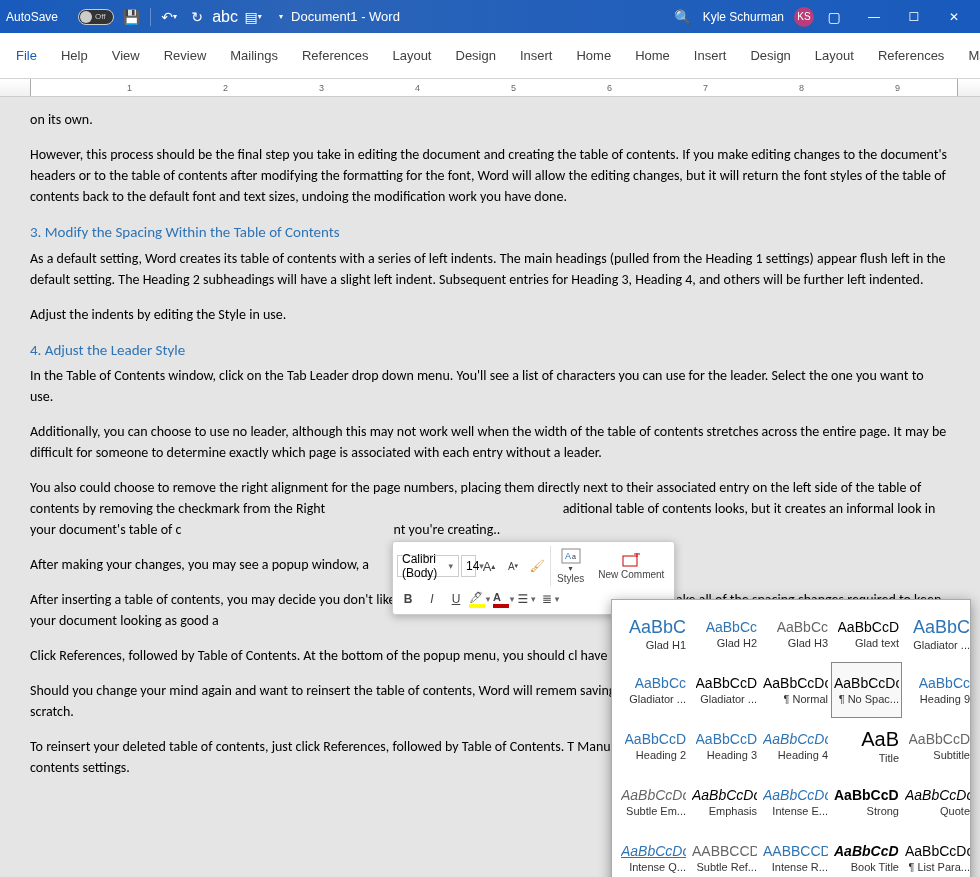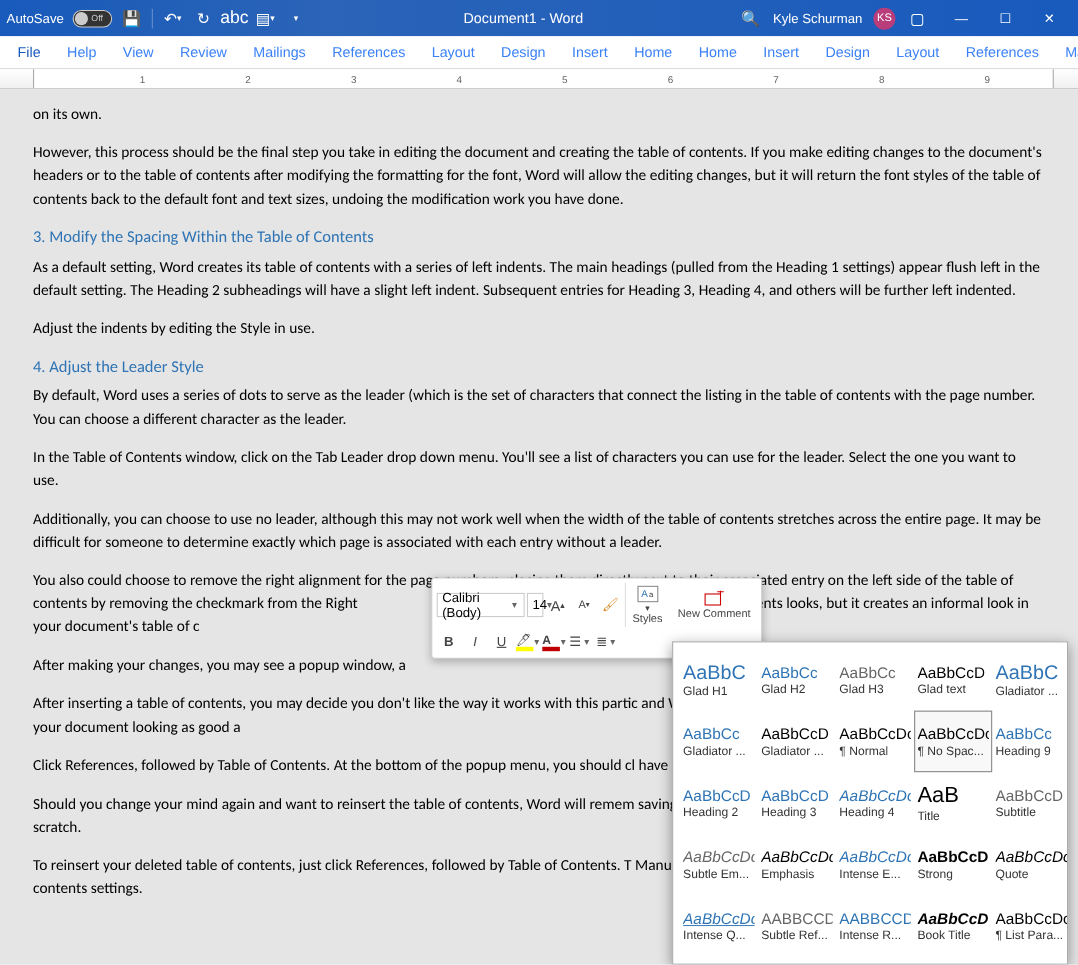--- a/index.html
+++ b/index.html
@@ -1,60 +1,60 @@
 <!DOCTYPE html>
 <html><head>
 <meta charset="utf-8">
 <style>
   * { box-sizing: border-box; margin: 0; padding: 0; }
   body { font-family: 'Segoe UI', Tahoma, sans-serif; width: 980px; height: 877px; overflow: hidden; background: #fff; position: relative; }
   
   .titlebar { height: 33px; background: linear-gradient(90deg, #185abd 0%, #1e5db8 10%, #2b64b8 30%, #185abd 100%); color: #fff; display: flex; align-items: center; font-size: 12px; padding: 0 6px; }
   .titlebar .left { display: flex; align-items: center; gap: 8px; }
-  .autosave { display: flex; align-items: center; gap: 8px; }
+  .autosave { display: flex; align-items: center; gap: 20px; }
   .toggle-off { width: 36px; height: 16px; border: 1px solid #ccc; border-radius: 8px; background: #333; display: inline-flex; align-items: center; padding: 1px; position: relative; font-size: 8px; color: #ccc; padding-left: 16px; }
   .toggle-off::before { content: ''; width: 12px; height: 12px; background: #ccc; border-radius: 50%; position: absolute; left: 1px; }
   .tb-icon { width: 20px; height: 20px; display: flex; align-items: center; justify-content: center; font-size: 14px; cursor: pointer; }
   .tb-sep { width: 1px; height: 18px; background: rgba(255,255,255,0.3); }
-  .titlebar .center { flex: 1; text-align: center; font-size: 13px; }
+  .titlebar .center { flex: 1; text-align: left; font-size: 13px; }
   .titlebar .right { display: flex; align-items: center; gap: 10px; }
   .user-badge { width: 20px; height: 20px; background: #b83d7a; border-radius: 50%; display: inline-flex; align-items: center; justify-content: center; font-size: 10px; }
   .win-controls { display: flex; }
   .win-btn { width: 40px; height: 30px; display: flex; align-items: center; justify-content: center; font-size: 12px; cursor: pointer; }
   
-  .ribbon-tabs { height: 30px; background: #fff; border-bottom: 1px solid #d4d4d4; display: flex; align-items: center; padding: 0 4px; font-size: 13px; }
+  .ribbon-tabs { height: 46px; background: #fff; border-bottom: 1px solid #d4d4d4; display: flex; align-items: center; padding: 0 4px; font-size: 13px; }
   .file-tab { padding: 5px 12px; background: #fff; color: #185abd; cursor: pointer; }
-  .rib-tab { padding: 5px 12px; color: #3b82f6; cursor: pointer; }
+  .rib-tab { padding: 5px 12px; color: #404040; cursor: pointer; }
   
   .ruler { height: 18px; background: linear-gradient(#fff, #f0f0f0); border-bottom: 1px solid #ccc; position: relative; font-size: 9px; color: #666; }
   .ruler-inner { position: absolute; left: 30px; right: 22px; top: 0; height: 100%; background: #fff; border-left: 1px solid #aaa; border-right: 1px solid #aaa; }
   .ruler-tick { position: absolute; top: 4px; font-size: 9px; }
   
   .document-area { position: relative; height: 796px; overflow: hidden; background: #e5e5e5; }
   .doc-content { padding: 12px 30px; font-size: 14px; line-height: 1.5; color: #000; font-family: Calibri, sans-serif; }
   .doc-content p { margin-bottom: 14px; }
   .doc-content .heading { color: #2e74b5; font-size: 15px; margin-bottom: 4px; }
   .selected-heading { background: #adadad; display: inline; }
   
   .mini-toolbar { position: absolute; left: 392px; top: 444px; background: #fff; border: 1px solid #ccc; box-shadow: 0 2px 8px rgba(0,0,0,0.25); border-radius: 3px; padding: 4px; display: flex; flex-direction: column; gap: 2px; font-size: 12px; }
   .mt-row { display: flex; align-items: center; gap: 2px; }
   .mt-combo { border: 1px solid #ccc; height: 22px; padding: 0 4px; font-size: 12px; display: flex; align-items: center; background: #fff; }
-  .mt-font { width: 80px; }
+  .mt-font { width: 62px; }
   .mt-size { width: 15px; }
   .mt-dd { width: 10px; text-align: center; color: #666; font-size: 9px; }
   .mt-btn { width: 22px; height: 22px; display: flex; align-items: center; justify-content: center; cursor: pointer; color: #444; }
   .mt-styles { padding: 2px 6px; font-size: 10px; display: flex; flex-direction: column; align-items: center; color: #444; cursor: pointer; border-left: 1px solid #e0e0e0; }
   .mt-styles svg, .mt-newcom svg { width: 20px; height: 16px; }
   .mt-newcom { padding: 2px 6px; font-size: 10px; display: flex; flex-direction: column; align-items: center; color: #444; cursor: pointer; text-align: center; line-height: 1.1; }
   .mt-hl { display: flex; align-items: center; }
   .mt-hl-color { width: 16px; height: 4px; background: #ffff00; display: block; }
   .mt-fc-color { width: 16px; height: 4px; background: #c00000; display: block; }
   
   .styles-gallery { position: absolute; left: 611px; top: 502px; width: 360px; background: #fff; border: 1px solid #aaa; box-shadow: 0 3px 12px rgba(0,0,0,0.4); padding: 6px; display: grid; grid-template-columns: repeat(5, 1fr); gap: 0; }
-  .style-item { height: 56px; display: flex; flex-direction: column; align-items: flex-start; justify-content: center; cursor: pointer; border: 1px solid transparent; padding: 2px; }
+  .style-item { height: 56px; display: flex; flex-direction: column; align-items: flex-end; justify-content: center; cursor: pointer; border: 1px solid transparent; padding: 2px; }
   .style-item.selected { border: 1px solid #888; background: #f8f8f8; }
   .style-preview { font-size: 14px; line-height: 1; white-space: nowrap; overflow: hidden; text-overflow: clip; max-width: 65px; }
   .style-label { font-size: 11px; color: #333; margin-top: 3px; white-space: nowrap; overflow: hidden; text-overflow: ellipsis; max-width: 65px; }
   
   .sp-blue { color: #2e74b5; }
   .sp-big { font-size: 18px; }
   .sp-italic { font-style: italic; }
   .sp-bold { font-weight: bold; }
   .sp-under { text-decoration: underline; }
   .sp-gray { color: #666; }
@@ -128,21 +128,20 @@
 </div>
 
 <div class="document-area">
   <div class="doc-content">
     <p>on its own.</p>
     <p>However, this process should be the final step you take in editing the document and creating the table of contents. If you make editing changes to the document's headers or to the table of contents after modifying the formatting for the font, Word will allow the editing changes, but it will return the font styles of the table of contents back to the default font and text sizes, undoing the modification work you have done.</p>
     <p class="heading">3. Modify the Spacing Within the Table of Contents</p>
     <p>As a default setting, Word creates its table of contents with a series of left indents. The main headings (pulled from the Heading 1 settings) appear flush left in the default setting. The Heading 2 subheadings will have a slight left indent. Subsequent entries for Heading 3, Heading 4, and others will be further left indented.</p>
     <p>Adjust the indents by editing the Style in use.</p>
     <p class="heading">4. Adjust the Leader Style</p>
-    <p>By default, Word uses a series of dots to serve as the leader (which is the set of characters that connect the listing in the table of contents with the page number. You can choose a different character as the leader.</p>
     <p>In the Table of Contents window, click on the Tab Leader drop down menu. You'll see a list of characters you can use for the leader. Select the one you want to use.</p>
     <p>Additionally, you can choose to use no leader, although this may not work well when the width of the table of contents stretches across the entire page. It may be difficult for someone to determine exactly which page is associated with each entry without a leader.</p>
     <p><span>You also could choose to remove the right alignment for the page numbers, placing them directly next to their associated entry on the left side of the table of contents by removing the checkmark from the Right</span>&nbsp;&nbsp;&nbsp;&nbsp;&nbsp;&nbsp;&nbsp;&nbsp;&nbsp;&nbsp;&nbsp;&nbsp;&nbsp;&nbsp;&nbsp;&nbsp;&nbsp;&nbsp;&nbsp;&nbsp;&nbsp;&nbsp;&nbsp;&nbsp;&nbsp;&nbsp;&nbsp;&nbsp;&nbsp;&nbsp;&nbsp;&nbsp;&nbsp;&nbsp;&nbsp;&nbsp;&nbsp;&nbsp;&nbsp;&nbsp;&nbsp;&nbsp;&nbsp;&nbsp;&nbsp;&nbsp;&nbsp;&nbsp;&nbsp;&nbsp;&nbsp;&nbsp;&nbsp;&nbsp;&nbsp;&nbsp;&nbsp;&nbsp;&nbsp;&nbsp;&nbsp;&nbsp;&nbsp;&nbsp;&nbsp;&nbsp;&nbsp;&nbsp;&nbsp;&nbsp;&nbsp;&nbsp;&nbsp;&nbsp;&nbsp;<span>aditional table of contents  looks, but it creates an informal look in your document's table of c</span>&nbsp;&nbsp;&nbsp;&nbsp;&nbsp;&nbsp;&nbsp;&nbsp;&nbsp;&nbsp;&nbsp;&nbsp;&nbsp;&nbsp;&nbsp;&nbsp;&nbsp;&nbsp;&nbsp;&nbsp;&nbsp;&nbsp;&nbsp;&nbsp;&nbsp;&nbsp;&nbsp;&nbsp;&nbsp;&nbsp;&nbsp;&nbsp;&nbsp;&nbsp;&nbsp;&nbsp;&nbsp;&nbsp;&nbsp;&nbsp;&nbsp;&nbsp;&nbsp;&nbsp;&nbsp;&nbsp;&nbsp;&nbsp;&nbsp;&nbsp;&nbsp;&nbsp;&nbsp;&nbsp;&nbsp;&nbsp;&nbsp;&nbsp;&nbsp;&nbsp;&nbsp;&nbsp;&nbsp;&nbsp;&nbsp;&nbsp;&nbsp;<span>nt you're creating..</span></p>
     <p>After making your changes, you may see a popup window, a</p>
     <p>After inserting a table of contents, you may decide you don't like the way it works with this partic                                                                      and Word will make all of the spacing changes required to keep your document looking as good a</p>
     <p>Click References, followed by Table of Contents. At the bottom of the popup menu, you should cl                                                                            have to verify the selection.</p>
     <p>Should you change your mind again and want to reinsert the table of contents, Word will remem                                                                              saving you from having to rebuild your table of contents from scratch.</p>
     <p>To reinsert your deleted table of contents, just click References, followed by Table of Contents. T                                                                            Manual Table, and Word will restore your previous table of contents settings.</p>
   </div>
 

